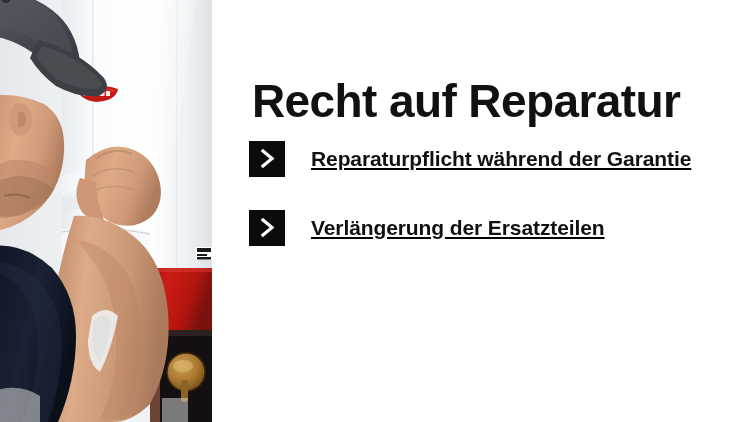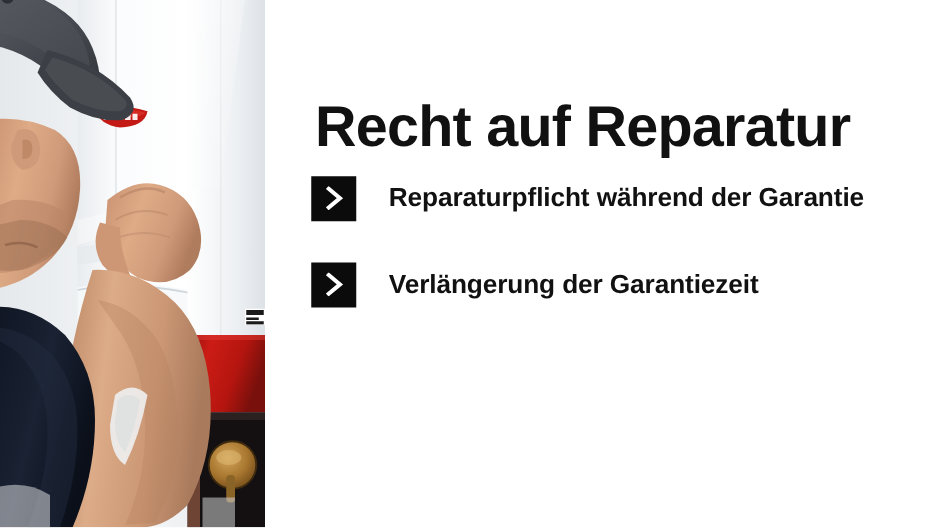--- a/index.html
+++ b/index.html
@@ -52,20 +52,21 @@
     letter-spacing: -0.6px;
     color: #111111;
     white-space: nowrap;
   }
 
   .bullets {
     position: absolute;
     left: 37px;
     top: 140px;
     width: 470px;
+    text-decoration: underline;
   }
   .bullet {
     display: flex;
     align-items: center;
     height: 37px;
     margin-bottom: 32px;
   }
   .bullet:last-child { margin-bottom: 0; }
 
   .chev-box {
@@ -252,19 +253,19 @@
         </span>
         <span class="bullet-text">Reparaturpflicht während der Garantie</span>
       </li>
 
       <li class="bullet">
         <span class="chev-box">
           <svg width="17" height="19" viewBox="0 0 17 19" aria-hidden="true">
             <polyline points="4,2 13,9.5 4,17" fill="none" stroke="#ffffff" stroke-width="3.2" stroke-linecap="square" stroke-linejoin="miter"></polyline>
           </svg>
         </span>
-        <span class="bullet-text">Verlängerung der Garantiezeit</span>
+        <span class="bullet-text">Verlängerung der Ersatzteilen</span>
       </li>
 
 
     </ul>
   </div>
 </div>
 
 </body></html>

